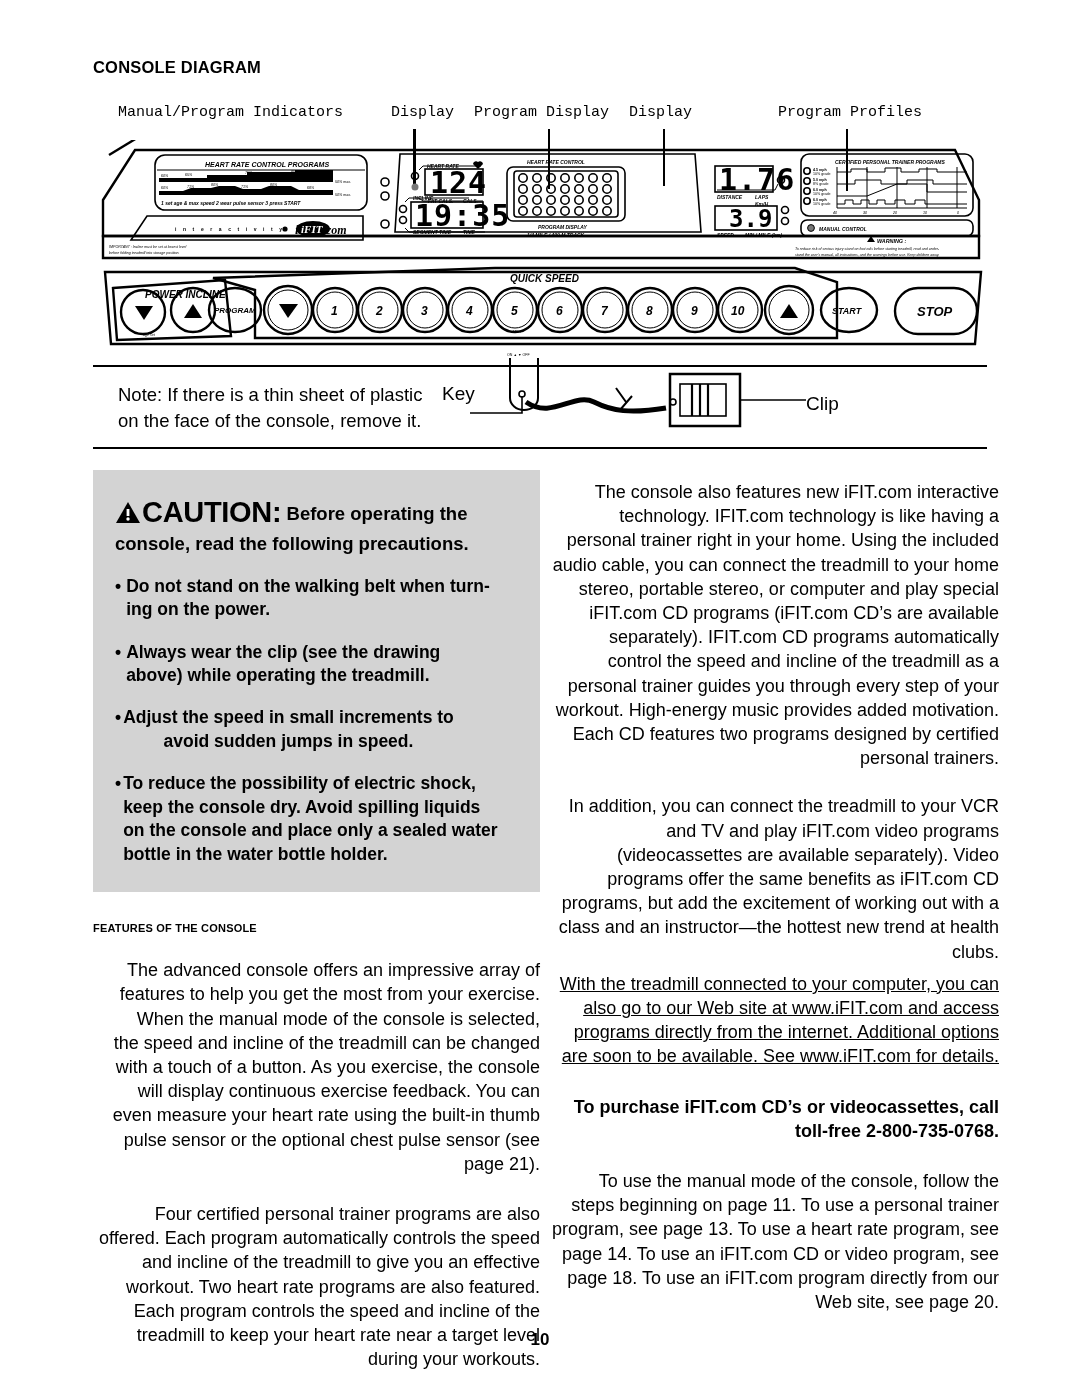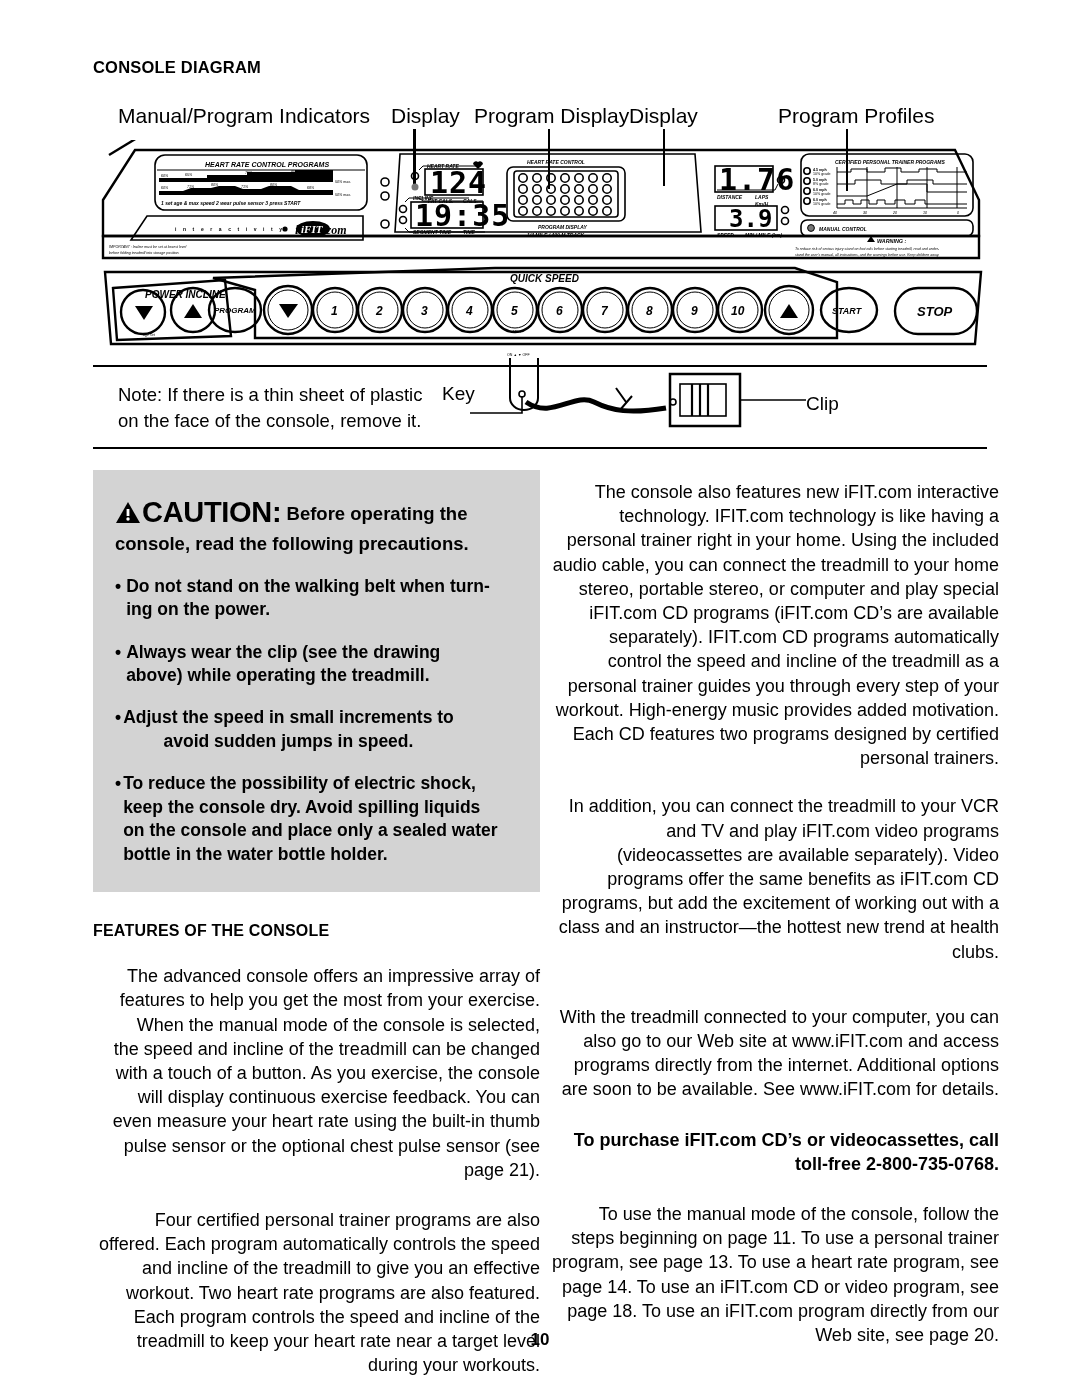--- a/index.html
+++ b/index.html
@@ -27,22 +27,23 @@
     position: absolute;
     font-weight: bold;
     font-size: 16.5px;
     letter-spacing: 0.2px;
   }
   #console-diagram-title { left: 93px; top: 58px; }
 
   
   .callout {
     position: absolute;
-    font-size: 21px;
+    font-size: 15px;
     white-space: nowrap;
+    font-family: Liberation Mono, monospace;
   }
 
   
   .leader {
     position: absolute;
     background: #000;
     width: 1.6px;
   }
 
   
@@ -114,21 +115,21 @@
     line-height: 1.34;
     margin-top: 19px;
     display: flex;
   }
   .caution-item .bullet { margin-right: 5px; }
   .caution-item.tight .bullet { margin-right: 2px; }
 
   
   h3.sub {
     font-weight: bold;
-    font-size: 16px;
+    font-size: 11px;
     margin: 30px 0 0 0;
     letter-spacing: 0.2px;
   }
   p.body {
     font-size: 18px;
     line-height: 1.345;
     margin: 22px 0 0 0;
     text-align: right;
   }
   p.body.first { margin-top: 24px; margin-left: 17px; }
@@ -499,20 +500,20 @@
 
     <h3 class="sub">FEATURES OF THE CONSOLE</h3>
 
     <p class="body first">The advanced console offers an impressive array of features to help you get the most from your exercise. When the manual mode of the console is selected, the speed and incline of the treadmill can be changed with a touch of a button. As you exercise, the console will display continuous exercise feedback. You can even measure your heart rate using the built-in thumb pulse sensor or the optional chest pulse sensor (see page 21).</p>
     <p class="body" style="margin-top:26px;">Four certified personal trainer programs are also offered. Each program automatically controls the speed and incline of the treadmill to give you an effective workout. Two heart rate programs are also featured. Each program controls the speed and incline of the treadmill to keep your heart rate near a target level during your workouts.</p>
   </div>
 
   <div class="col" id="col-right">
     <p class="body">The console also features new iFIT.com interactive technology. IFIT.com technology is like having a personal trainer right in your home. Using the included audio cable, you can connect the treadmill to your home stereo, portable stereo, or computer and play special iFIT.com CD programs (iFIT.com CD’s are available separately). IFIT.com CD programs automatically control the speed and incline of the treadmill as a personal trainer guides you through every step of your workout. High-energy music provides added motivation. Each CD features two programs designed by certified personal trainers.</p>
     <p class="body" style="margin-top:24px;">In addition, you can connect the treadmill to your VCR and TV and play iFIT.com video programs (videocassettes are available separately). Video programs offer the same benefits as iFIT.com CD programs, but add the excitement of working out with a class and an instructor—the hottest new trend at health clubs.</p>
-    <p class="body" style="margin-top:41px;">With the treadmill connected to your computer, you can also go to our Web site at www.iFIT.com and access programs directly from the internet. Additional options are soon to be available. See www.iFIT.com for details.</p>
+    <p class="body" style="margin-top:8px;text-decoration:underline;">With the treadmill connected to your computer, you can also go to our Web site at www.iFIT.com and access programs directly from the internet. Additional options are soon to be available. See www.iFIT.com for details.</p>
     <p class="body" style="margin-top:26px;font-weight:bold;">To purchase iFIT.com CD’s or videocassettes, call toll-free 2-800-735-0768.</p>
     <p class="body" style="margin-top:26px;" id="manual-mode-paragraph"><b>To use the manual mode of the console</b><span>, follow the steps beginning on page 11. </span><b>To use a personal trainer program</b><span>, see page 13. </span><b>To use a heart rate program</b><span>, see page 14. </span><b>To use an iFIT.com CD or video program</b><span>, see page 18. </span><b>To use an iFIT.com program directly from our Web site</b><span>, see page 20.</span></p>
   </div>
 
   <div id="page-number">10</div>
 
 </div>
 
 </body></html>

